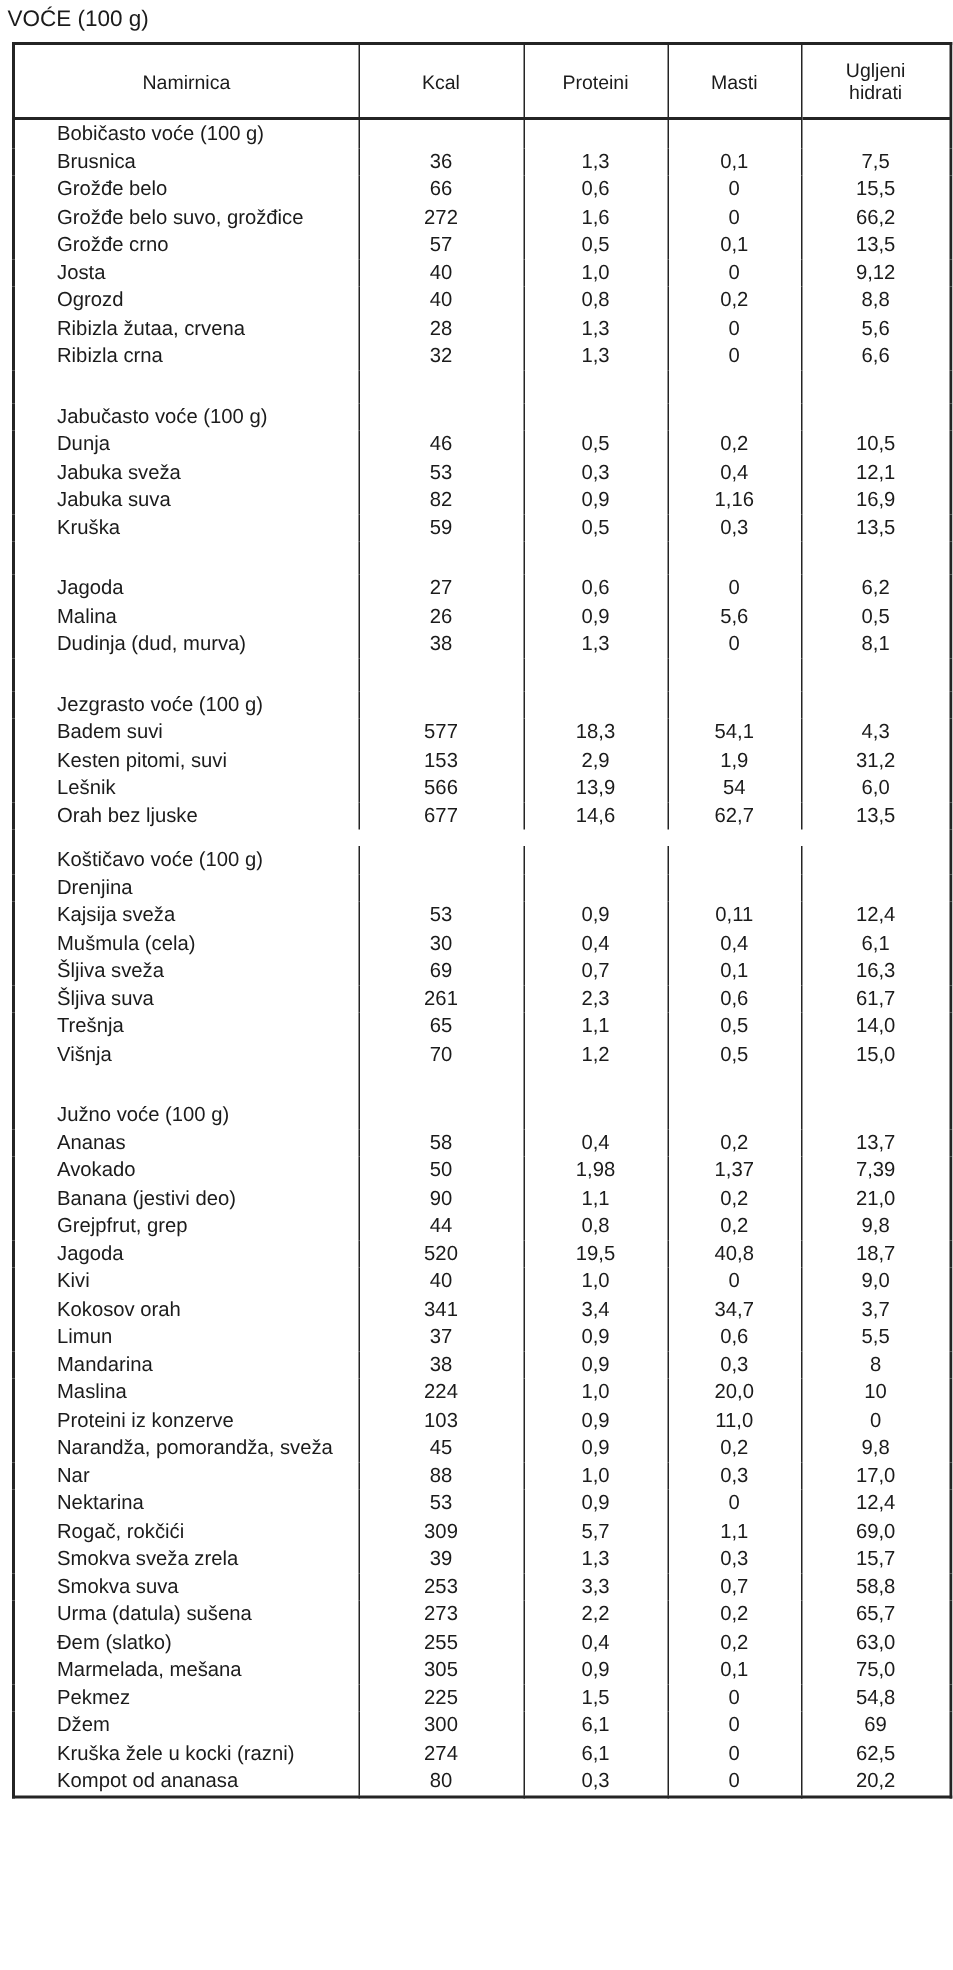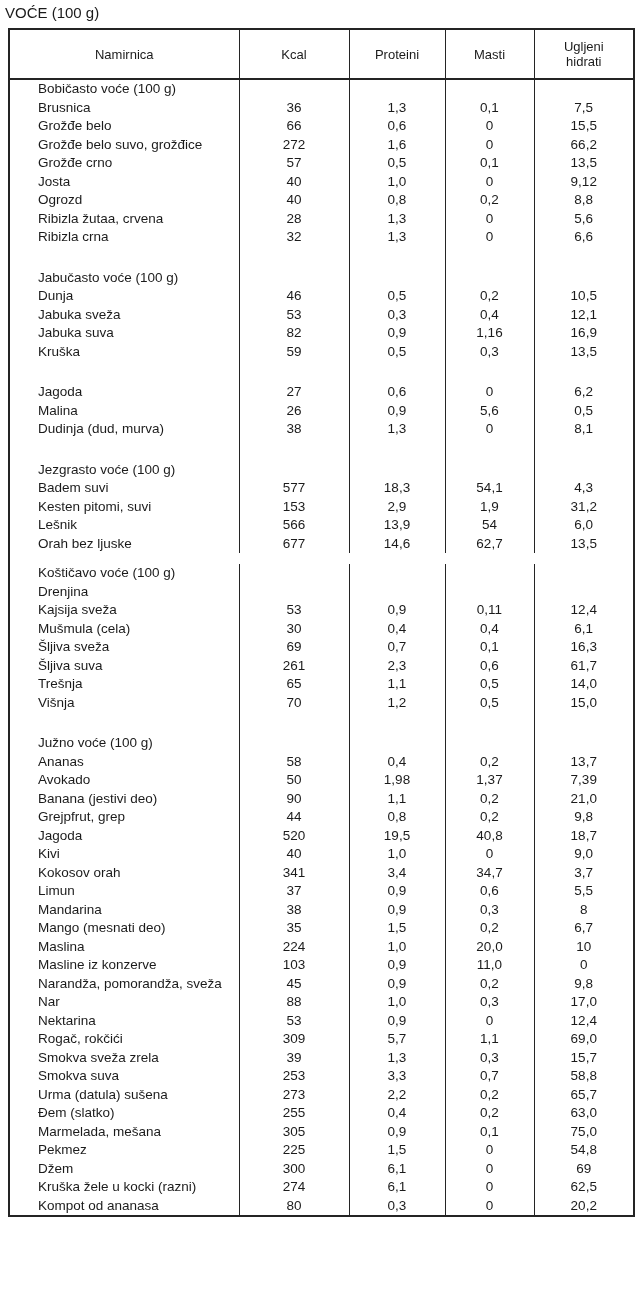--- a/index.html
+++ b/index.html
@@ -390,35 +390,28 @@
           <td>5,5</td>
         </tr>
         <tr class="item">
           <td class="name-cell">Mandarina</td>
           <td>38</td>
           <td>0,9</td>
           <td>0,3</td>
           <td>8</td>
         </tr>
         <tr class="item">
-          <td class="name-cell">Mango (mesnati deo)</td>
-          <td>35</td>
-          <td>1,5</td>
-          <td>0,2</td>
-          <td>6,7</td>
-        </tr>
-        <tr class="item">
           <td class="name-cell">Maslina</td>
           <td>224</td>
           <td>1,0</td>
           <td>20,0</td>
           <td>10</td>
         </tr>
         <tr class="item">
-          <td class="name-cell">Masline iz konzerve</td>
+          <td class="name-cell">Proteini iz konzerve</td>
           <td>103</td>
           <td>0,9</td>
           <td>11,0</td>
           <td>0</td>
         </tr>
         <tr class="item">
           <td class="name-cell">Narandža, pomorandža, sveža</td>
           <td>45</td>
           <td>0,9</td>
           <td>0,2</td>

